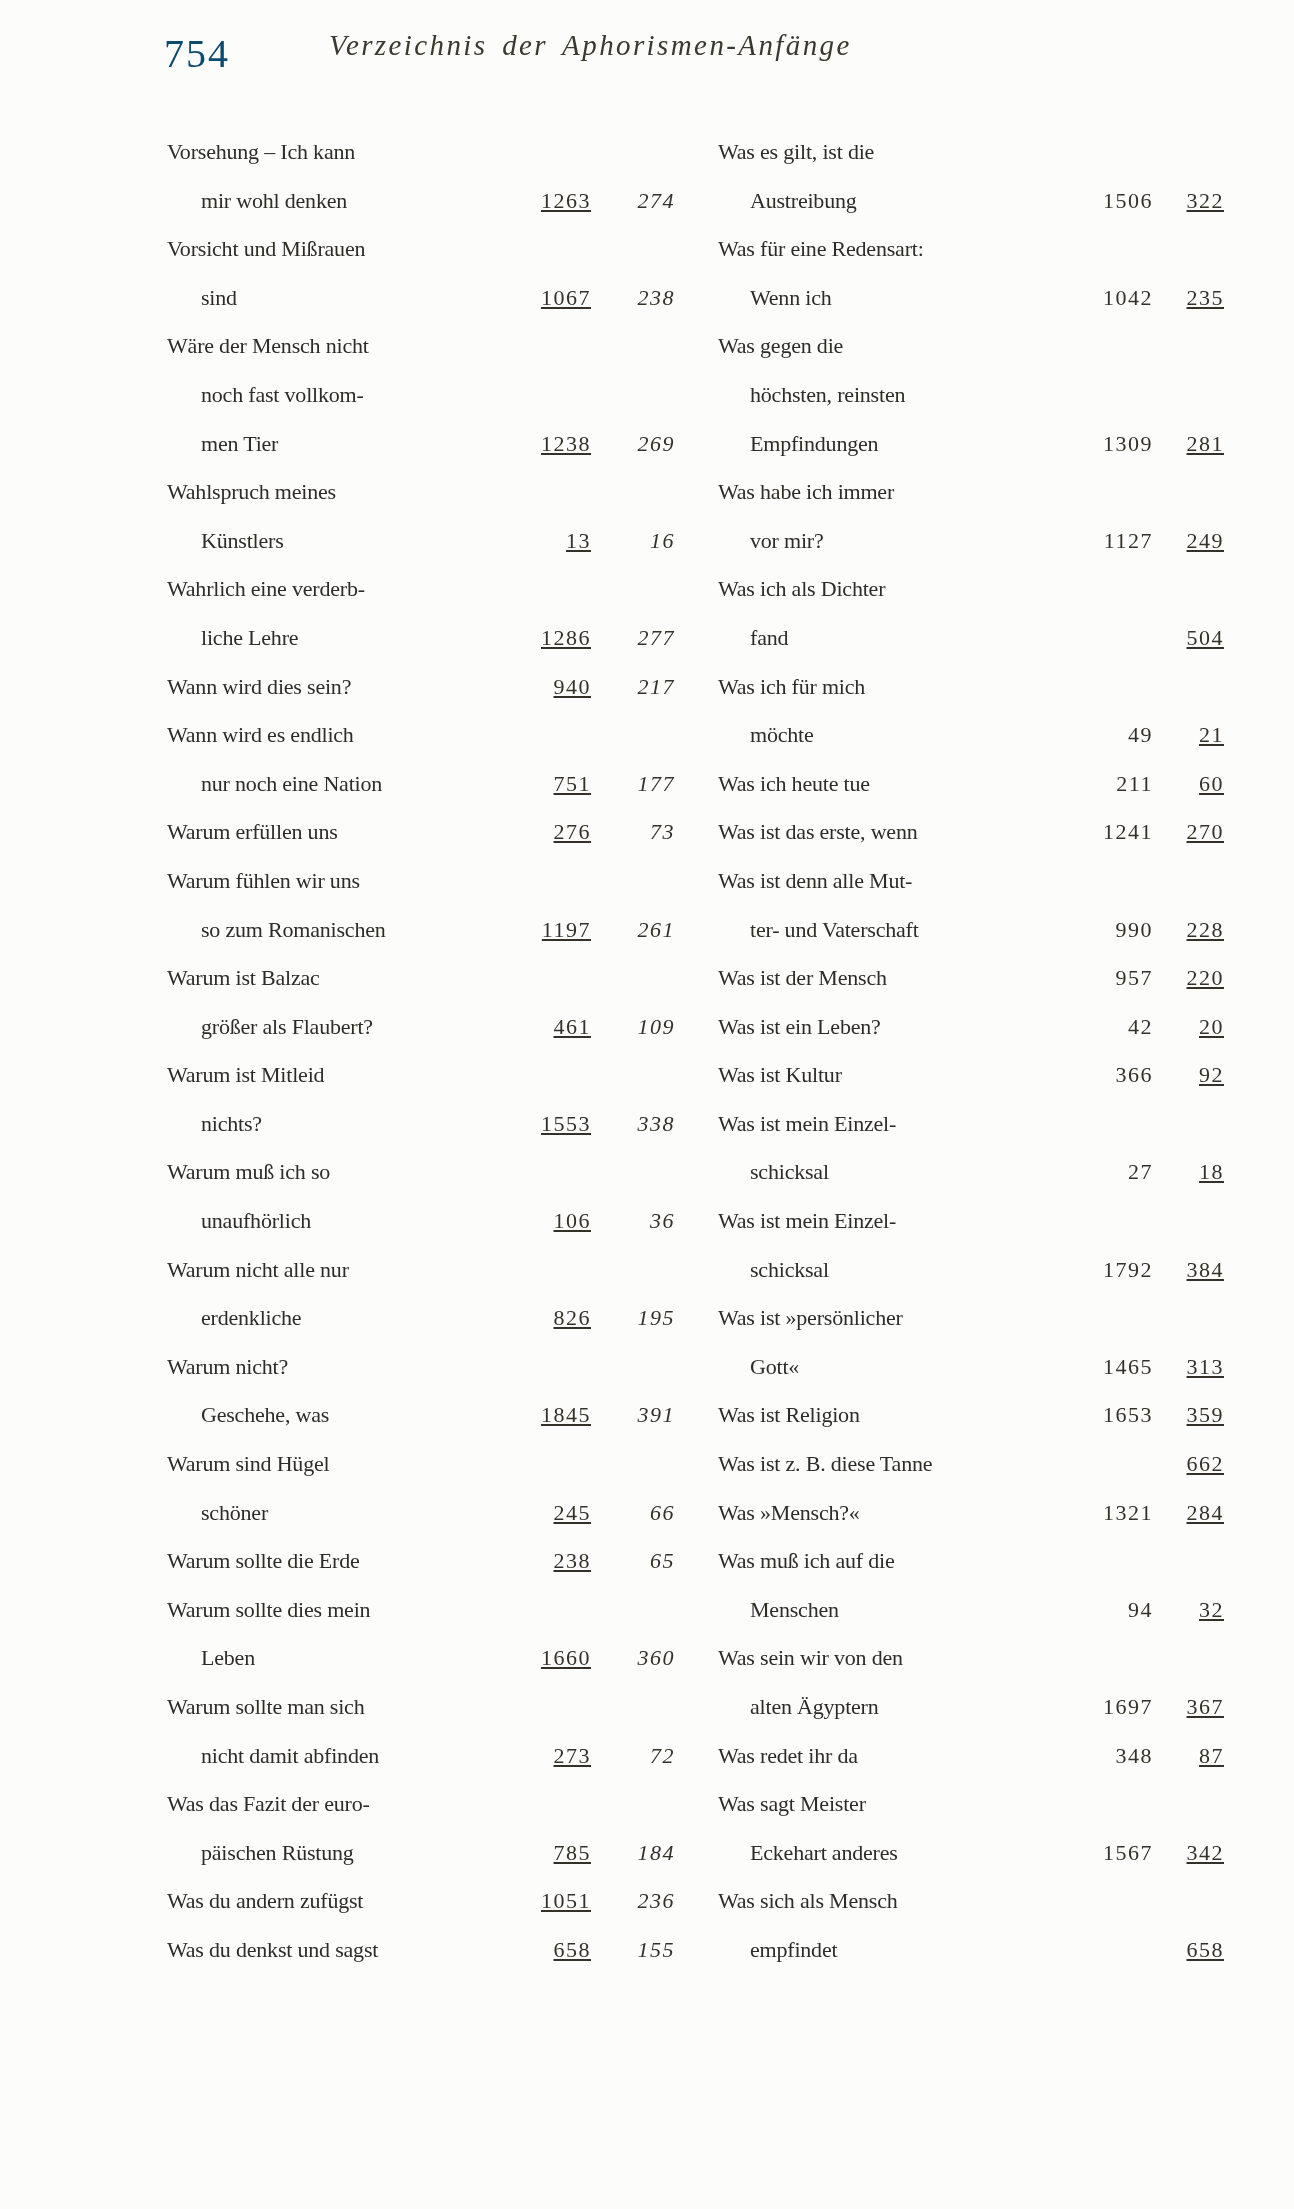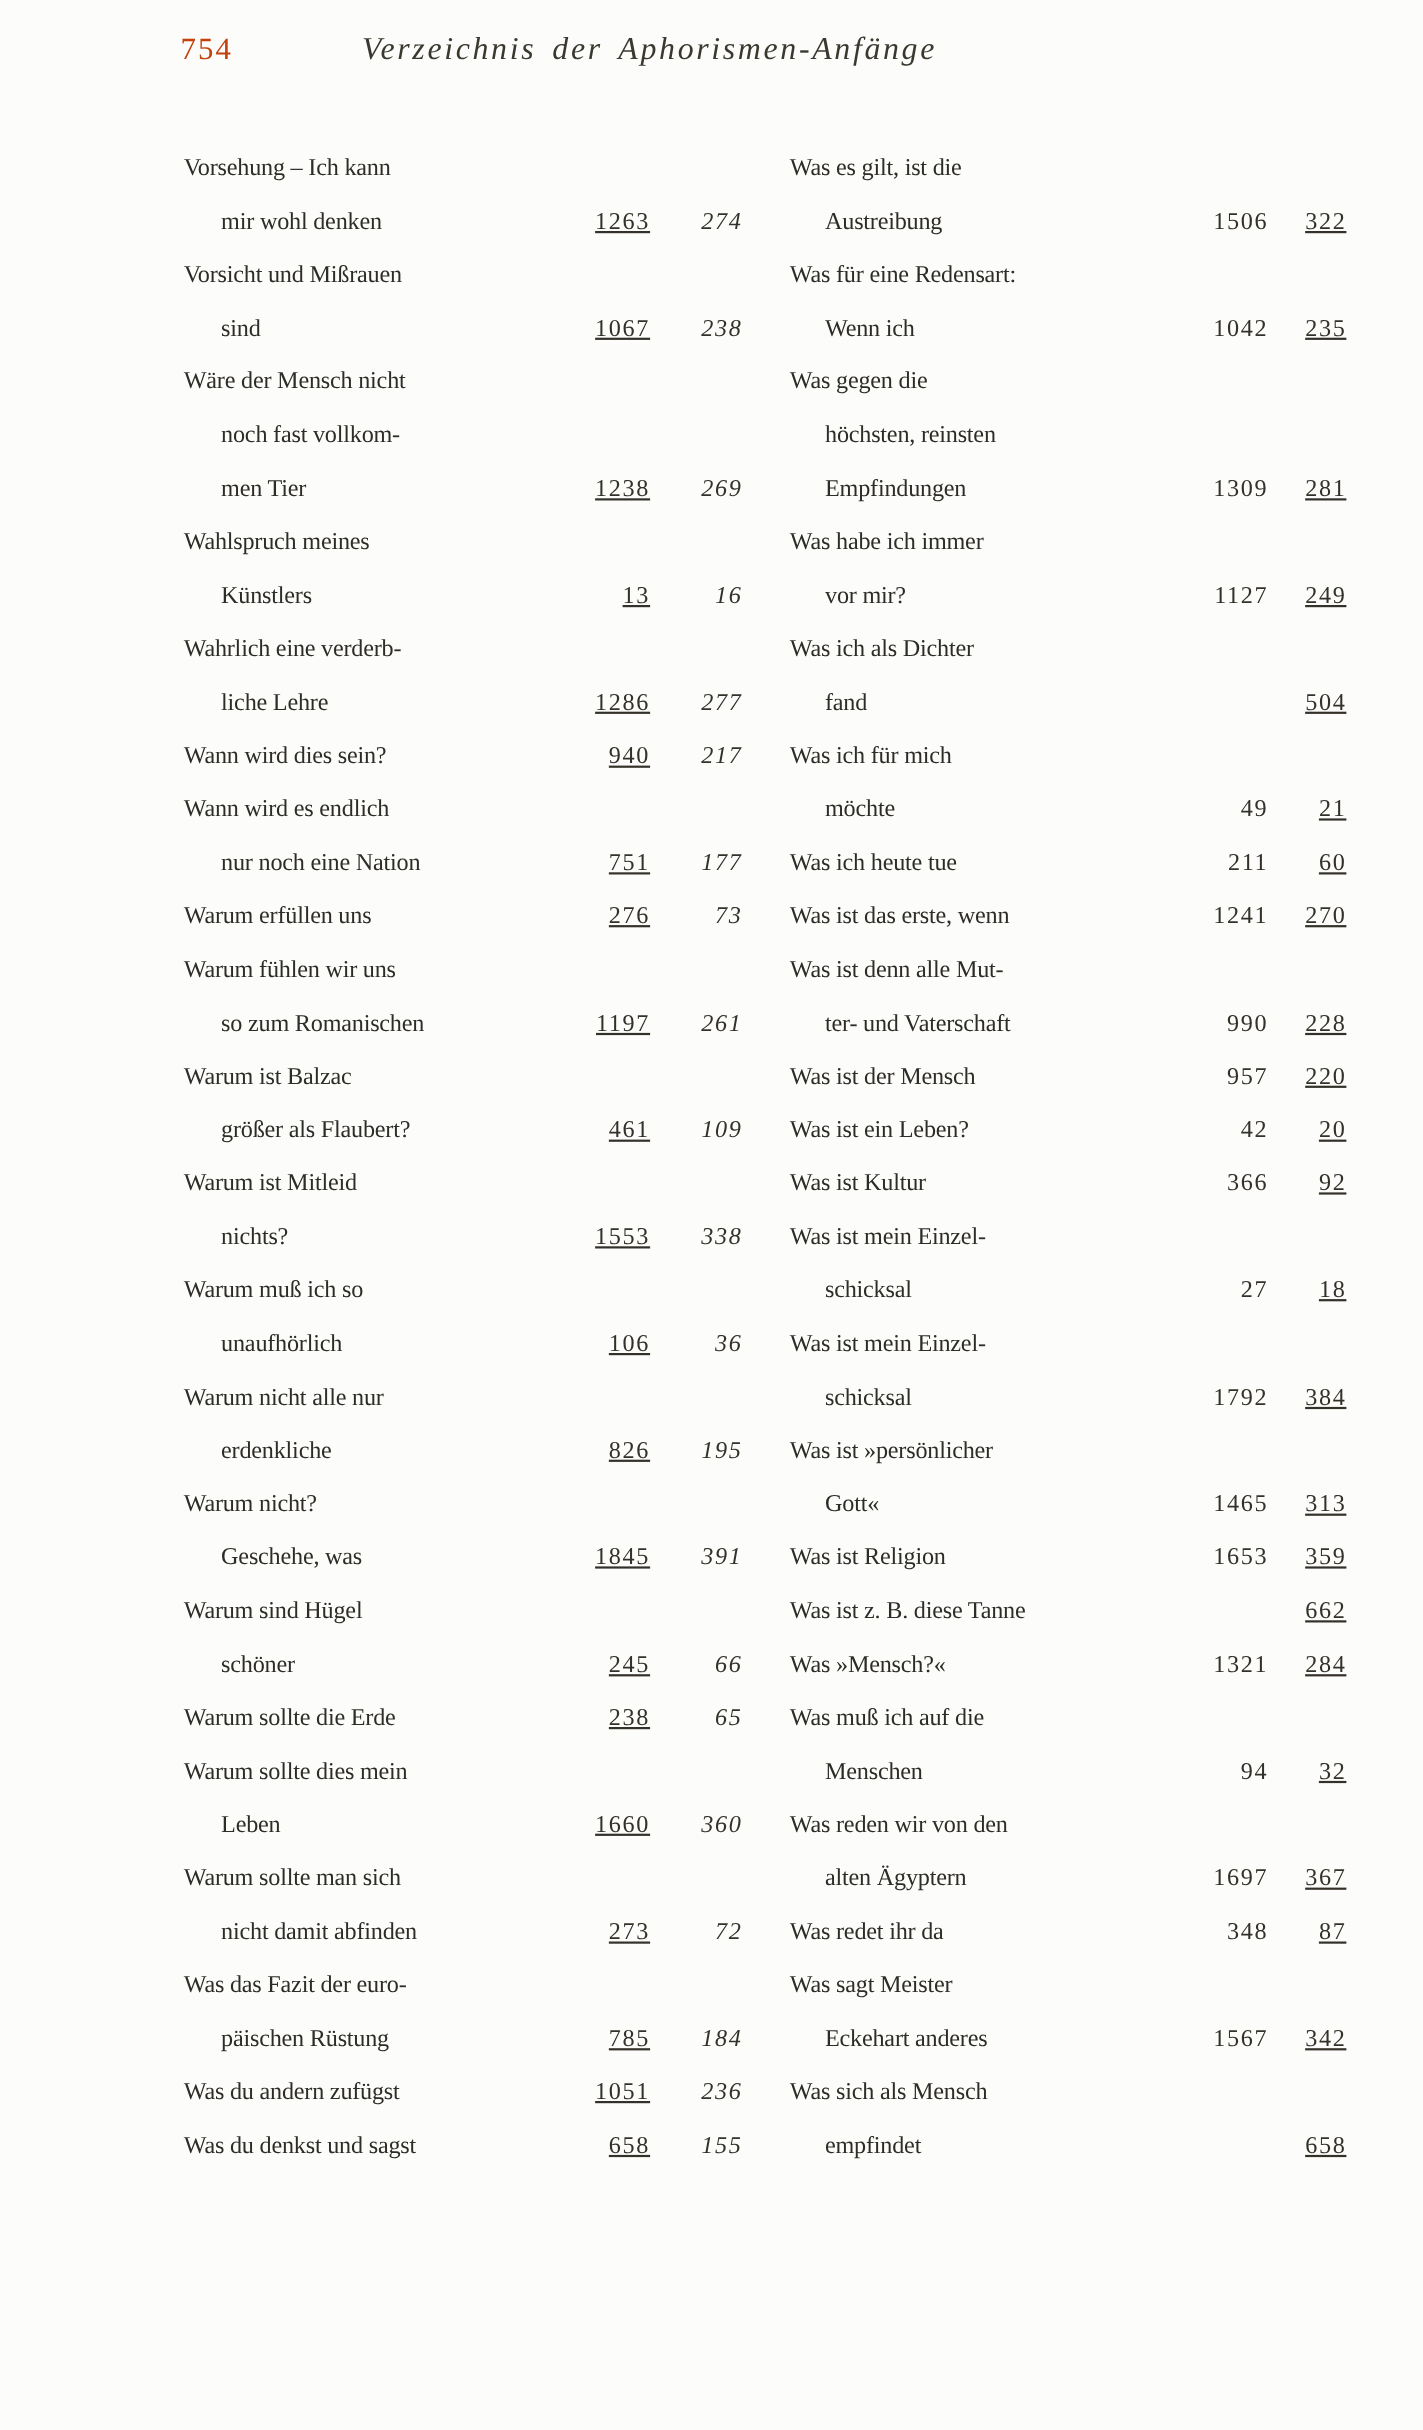--- a/index.html
+++ b/index.html
@@ -14,23 +14,23 @@
     background: #fcfcfa;
     color: #2e2c27;
     font-family: "Liberation Serif", "DejaVu Serif", serif;
     overflow: hidden;
   }
   
   .folio {
     position: absolute;
     left: 164px;
     top: 30px;
-    font-size: 28px;
+    font-size: 40px;
     letter-spacing: 2px;
-    color: #c2410c;
+    color: #0c4a6e;
   }
   .running-title {
     position: absolute;
     left: 329px;
     top: 29px;
     width: 660px;
     font-size: 29px;
     font-style: italic;
     letter-spacing: 2.4px;
     word-spacing: 5px;
@@ -423,21 +423,21 @@
         <span class="t">Was muß ich auf die</span>
         <span class="n n1"></span>
         <span class="n n2"></span>
       </div>
       <div class="row cont">
         <span class="t">Menschen</span>
         <span class="n n1">94</span>
         <span class="n n2">32</span>
       </div>
       <div class="row">
-        <span class="t">Was reden wir von den</span>
+        <span class="t">Was sein wir von den</span>
         <span class="n n1"></span>
         <span class="n n2"></span>
       </div>
       <div class="row cont">
         <span class="t">alten Ägyptern</span>
         <span class="n n1">1697</span>
         <span class="n n2">367</span>
       </div>
       <div class="row">
         <span class="t">Was redet ihr da</span>

